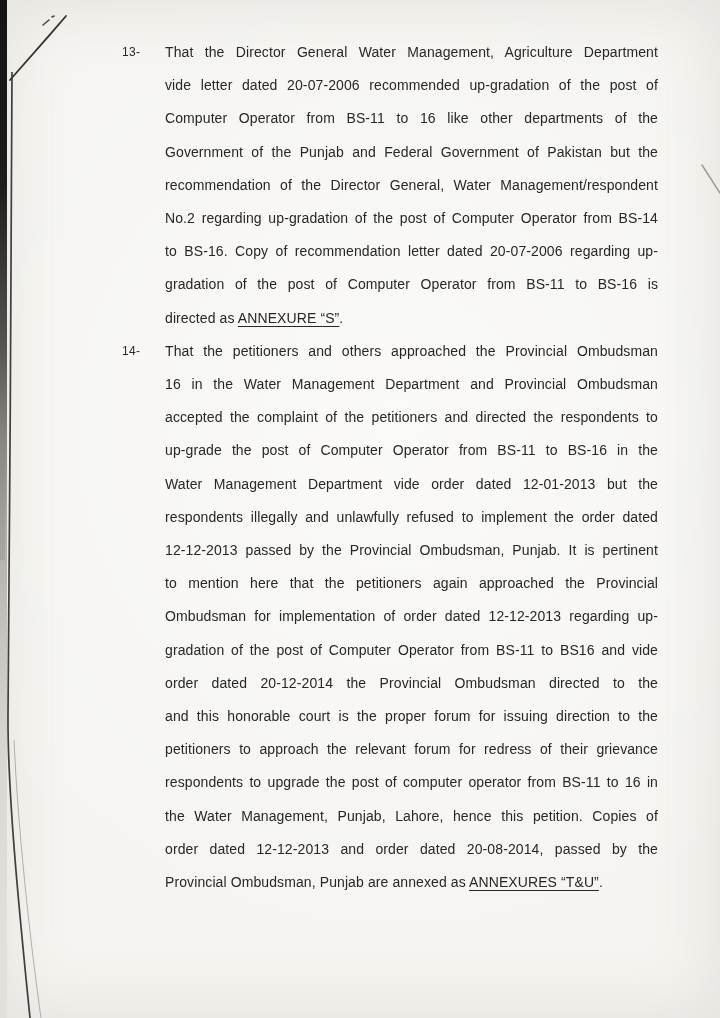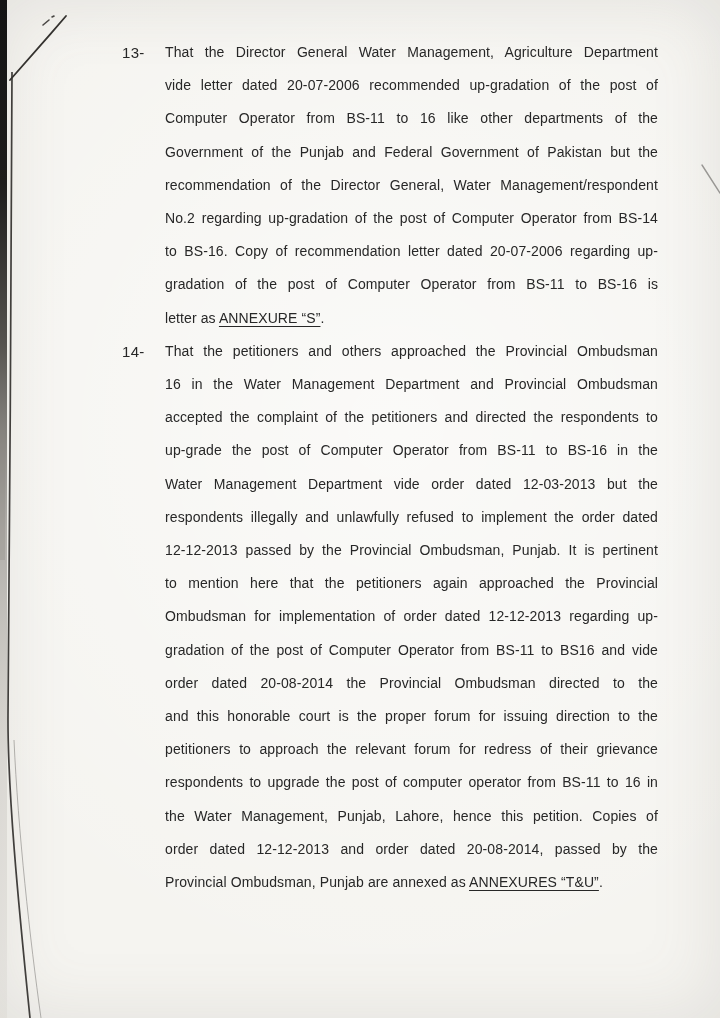--- a/index.html
+++ b/index.html
@@ -31,21 +31,21 @@
   .content {
     position: absolute;
     left: 122px;
     top: 36px;
     width: 536px;
     z-index: 2;
   }
   .para { display: flex; align-items: flex-start; }
   .num {
     flex: 0 0 43px;
-    font-size: 15px;
+    font-size: 12px;
     line-height: 33.2px;
     letter-spacing: 0.3px;
   }
   .lines { flex: 1 1 auto; min-width: 0; }
   .line {
     font-size: 14px;
     line-height: 33.2px;
     letter-spacing: 0.1px;
     text-align: justify;
     text-align-last: justify;
@@ -93,38 +93,38 @@
       <div class="num">13-</div>
       <div class="lines">
         <div class="line">That the Director General Water Management, Agriculture Department</div>
         <div class="line">vide letter dated 20-07-2006 recommended up-gradation of the post of</div>
         <div class="line">Computer Operator from BS-11 to 16 like other departments of the</div>
         <div class="line">Government of the Punjab and Federal Government of Pakistan but the</div>
         <div class="line">recommendation of the Director General, Water Management/respondent</div>
         <div class="line">No.2 regarding up-gradation of the post of Computer Operator from BS-14</div>
         <div class="line">to BS-16. Copy of recommendation letter dated 20-07-2006 regarding up-</div>
         <div class="line">gradation of the post of Computer Operator from BS-11 to BS-16 is</div>
-        <div class="line final"><span>letter as </span><span class="u">ANNEXURE “S”</span><span>.</span></div>
+        <div class="line final"><span>directed as </span><span class="u">ANNEXURE “S”</span><span>.</span></div>
       </div>
     </div>
 
     <div class="para">
       <div class="num">14-</div>
       <div class="lines">
         <div class="line">That the petitioners and others approached the Provincial Ombudsman</div>
         <div class="line">16 in the Water Management Department and Provincial Ombudsman</div>
         <div class="line">accepted the complaint of the petitioners and directed the respondents to</div>
         <div class="line">up-grade the post of Computer Operator from BS-11 to BS-16 in the</div>
-        <div class="line">Water Management Department vide order dated 12-03-2013 but the</div>
+        <div class="line">Water Management Department vide order dated 12-01-2013 but the</div>
         <div class="line">respondents illegally and unlawfully refused to implement the order dated</div>
         <div class="line">12-12-2013 passed by the Provincial Ombudsman, Punjab. It is pertinent</div>
         <div class="line">to mention here that the petitioners again approached the Provincial</div>
         <div class="line">Ombudsman for implementation of order dated 12-12-2013 regarding up-</div>
         <div class="line">gradation of the post of Computer Operator from BS-11 to BS16 and vide</div>
-        <div class="line">order dated 20-08-2014 the Provincial Ombudsman directed to the</div>
+        <div class="line">order dated 20-12-2014 the Provincial Ombudsman directed to the</div>
         <div class="line">and this honorable court is the proper forum for issuing direction to the</div>
         <div class="line">petitioners to approach the relevant forum for redress of their grievance</div>
         <div class="line">respondents to upgrade the post of computer operator from BS-11 to 16 in</div>
         <div class="line">the Water Management, Punjab, Lahore, hence this petition. Copies of</div>
         <div class="line">order dated 12-12-2013 and order dated 20-08-2014, passed by the</div>
         <div class="line final"><span>Provincial Ombudsman, Punjab are annexed as </span><span class="u">ANNEXURES “T&amp;U”</span><span>.</span></div>
       </div>
     </div>
 
   </div>

